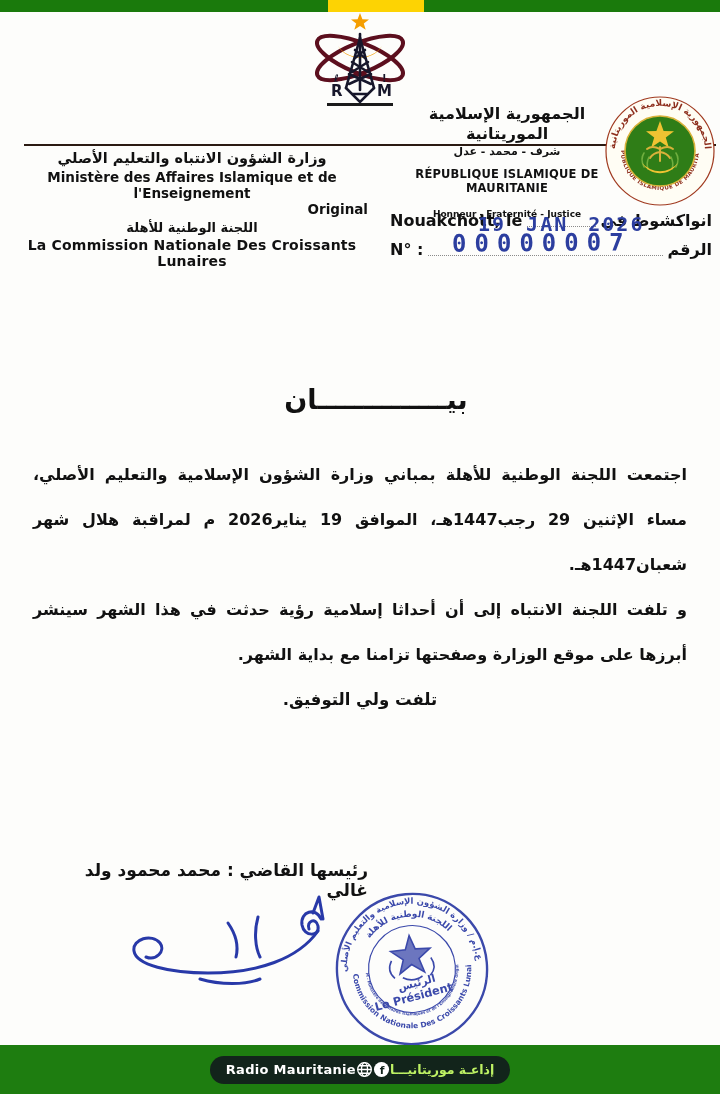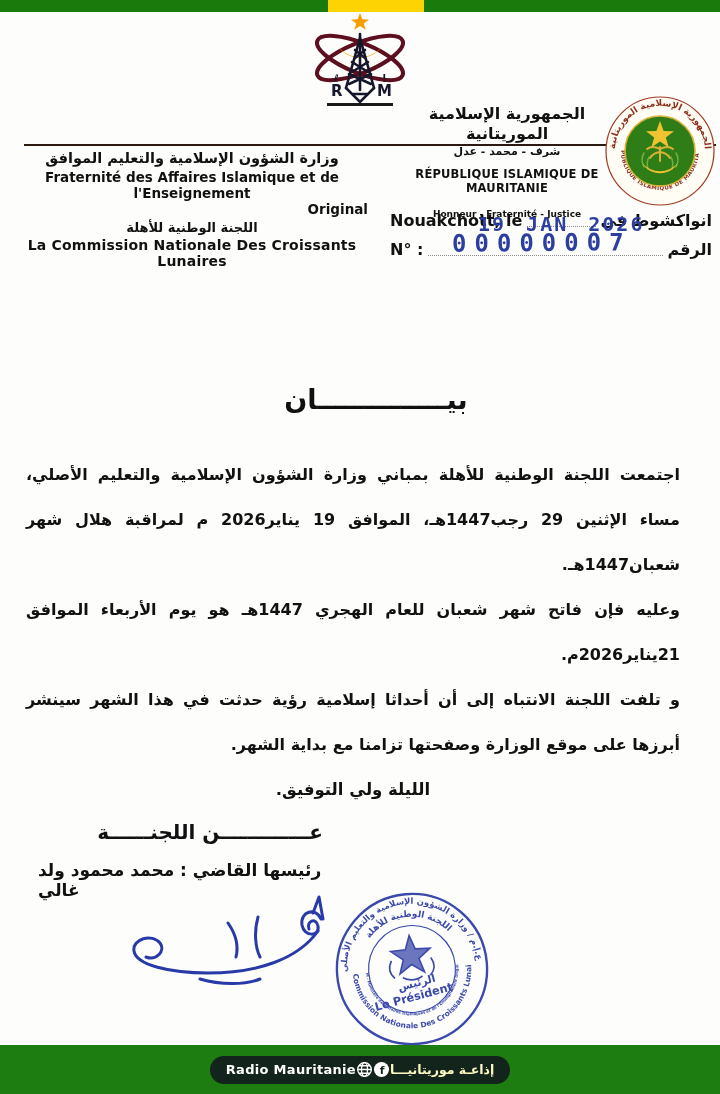--- a/index.html
+++ b/index.html
@@ -34,33 +34,33 @@
   .date-row{position:absolute;left:390px;width:322px;display:flex;align-items:flex-end;font-weight:bold;font-size:16px;}
   .date-row .dots{flex:1;border-bottom:1.6px dotted #8a8a8a;margin:0 5px 3px 5px;height:14px;}
   .row-date{top:211px;}
   .row-num{top:240px;}
   .stamp-ink{position:absolute;color:#2c3e9f;font-family:"DejaVu Sans Mono","Liberation Mono",monospace;font-weight:bold;}
   .stamp-date{top:212px;left:478px;font-size:20px;letter-spacing:2px;word-spacing:6px;}
   .stamp-num{top:229px;left:452px;font-size:24px;letter-spacing:8px;transform:rotate(-.5deg);}
   .ar-label{direction:rtl;}
   
   .doc-title{position:absolute;top:384px;left:16px;width:720px;text-align:center;font-weight:bold;font-size:27px;direction:rtl;}
-  .doc-body{position:absolute;top:452px;left:26px;width:654px;}
+  .doc-body{position:absolute;top:452px;left:33px;width:654px;}
   .para{direction:rtl;text-align:justify;font-weight:bold;font-size:16px;line-height:45px;margin:0;}
   .closing{direction:rtl;text-align:center;font-weight:bold;font-size:16.5px;line-height:45px;margin:0;}
   
   .on-behalf{position:absolute;top:820px;left:55px;width:310px;text-align:center;font-weight:bold;font-size:20px;direction:rtl;}
-  .president{position:absolute;top:860px;left:38px;width:330px;text-align:left;font-weight:bold;font-size:17px;direction:rtl;}
+  .president{position:absolute;top:860px;left:38px;width:330px;text-align:right;font-weight:bold;font-size:17px;direction:rtl;}
   .signature{position:absolute;top:893px;left:108px;width:235px;height:100px;}
   .round-stamp{position:absolute;top:890px;left:333px;width:158px;height:158px;transform:rotate(-5deg);opacity:.92;}
   
   .footer{position:absolute;bottom:0;left:0;width:720px;height:49px;background:#1e7d10;display:flex;align-items:center;justify-content:center;}
   .footer-pill{display:flex;align-items:center;gap:0;background:#12241b;border-radius:14px;padding:4px 16px;height:20px;}
   .footer-pill .fr{color:#fff;font-weight:bold;font-size:13px;letter-spacing:.3px;}
-  .footer-pill .ar{color:#fef9c3;font-weight:bold;font-size:12.5px;direction:rtl;}
+  .footer-pill .ar{color:#bef264;font-weight:bold;font-size:12.5px;direction:rtl;}
   .icon-globe,.icon-fb{display:block;}
 </style>
 </head>
 <body>
 
 <div class="page">
 
   <div class="band-top"></div>
   <div class="band-top-yellow"></div>
 
@@ -121,22 +121,22 @@
     <g stroke="#6fae3f" stroke-width="1.6" fill="none" stroke-linecap="round">
       <path d="M40 72 Q36 64 40 58"></path>
       <path d="M72 72 Q76 64 72 58"></path>
       <path d="M44 74 Q42 68 45 62"></path>
       <path d="M68 74 Q70 68 67 62"></path>
     </g>
     <path fill="#efc332" d="M38 68 A21 21 0 0 0 74 68 A23 22 0 0 1 38 68 Z"></path>
   </svg>
 
   <div class="ministry">
-    <div class="ar1">وزارة الشؤون الإسلامية والتعليم الموافق</div>
-    <div class="fr1">Fraternité des Affaires Islamique et de l'Enseignement</div>
+    <div class="ar1">وزارة الشؤون الانتباه والتعليم الأصلي</div>
+    <div class="fr1">Ministère des Affaires Islamique et de l'Enseignement</div>
     <div class="fr2">Original</div>
     <div class="ar2">اللجنة الوطنية للأهلة</div>
     <div class="fr3">La Commission Nationale Des Croissants Lunaires</div>
   </div>
 
   <div class="date-row row-date">
     <span>Nouakchott, le</span>
     <span class="dots"></span>
     <span class="ar-label">انواكشوط في</span>
   </div>
@@ -146,26 +146,24 @@
     <span>N° :</span>
     <span class="dots"></span>
     <span class="ar-label">الرقم</span>
   </div>
   <div class="stamp-ink stamp-num">00000007</div>
 
   <div class="doc-title">بيــــــــــــــان</div>
 
   <div class="doc-body">
     <p class="para">اجتمعت اللجنة الوطنية للأهلة بمباني وزارة الشؤون الإسلامية والتعليم الأصلي، مساء الإثنين 29 رجب1447هـ، الموافق 19 يناير2026 م لمراقبة هلال شهر شعبان1447هـ.</p>
-    <p class="para">وعليه فإن فاتح شهر شعبان للعام الهجري 1447هـ هو يوم الأربعاء الموافق 21يناير2026م.</p>
     <p class="para">و تلفت اللجنة الانتباه إلى أن أحداثا إسلامية رؤية حدثت في هذا الشهر سينشر أبرزها على موقع الوزارة وصفحتها تزامنا مع بداية الشهر.</p>
-    <p class="closing">الليلة ولي التوفيق.</p>
-  </div>
-
-  <div class="on-behalf">عـــــــــــــن اللجنــــــة</div>
+    <p class="closing">تلفت ولي التوفيق.</p>
+  </div>
+
   <div class="president">رئيسها القاضي : محمد محمود ولد غالي</div>
 
   <svg class="signature" viewBox="0 0 235 100">
     <g stroke="#2839a8" stroke-width="3" fill="none" stroke-linecap="round" stroke-linejoin="round">
       <path d="M205 20 L211 4 L215 26"></path>
       <path d="M213 26 C208 14 192 18 194 32 C196 44 212 44 210 33 C208 24 198 28 201 36"></path>
       <path d="M210 38 C190 66 150 80 100 80 C62 80 28 72 26 58 C24 46 44 40 52 50 C58 58 48 68 38 64"></path>
       <path d="M120 30 C127 40 131 52 128 64"></path>
       <path d="M150 24 C146 38 147 54 152 64"></path>
       <path d="M92 86 C112 92 138 92 152 86"></path>

